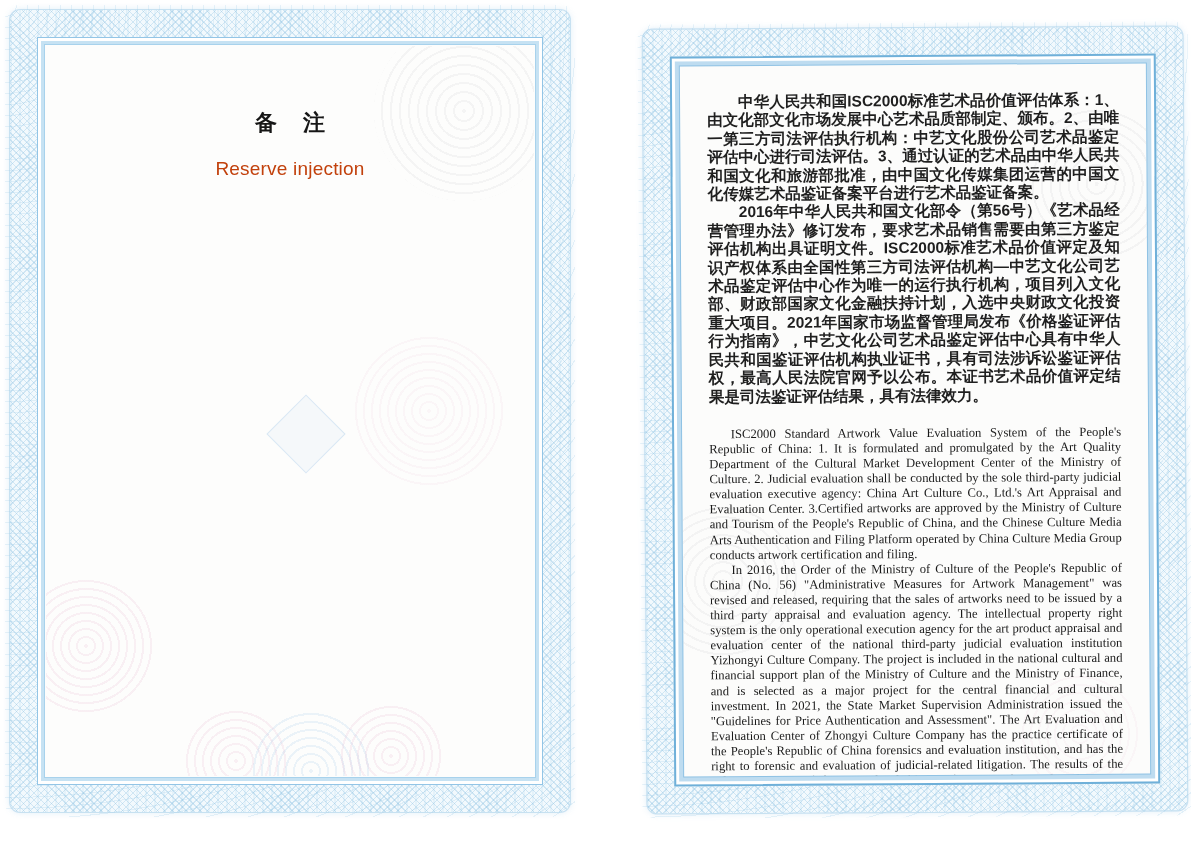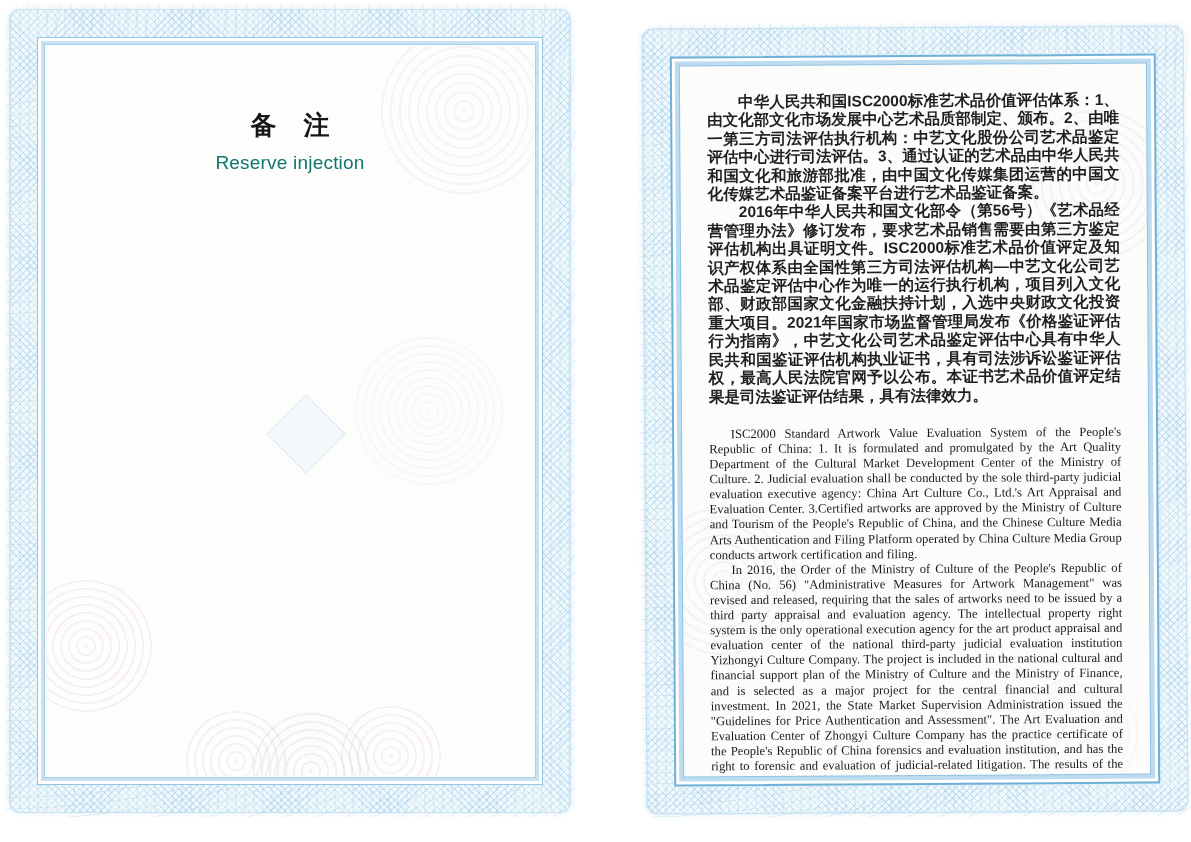--- a/index.html
+++ b/index.html
@@ -65,27 +65,27 @@
     position: absolute; width: 56px; height: 56px; transform: rotate(45deg);
     border: 1px solid rgba(150,192,230,.30);
     background: rgba(173,210,238,.10);
     pointer-events: none;
   }
 
   
   .title-block { margin-top: 62px; text-align: center; }
   .title-cn {
     font-family: "Liberation Sans", sans-serif;
-    font-weight: 700; font-size: 26px; letter-spacing: 10px;
+    font-weight: 700; font-size: 22px; letter-spacing: 10px;
     color: #161616; text-indent: 10px;
   }
   .title-en {
-    margin-top: 9px;
+    margin-top: 20px;
     font-family: "Liberation Sans", sans-serif;
-    font-size: 19px; color: #0f766e; letter-spacing: 0.2px;
+    font-size: 19px; color: #c2410c; letter-spacing: 0.2px;
   }
 
   
   .text-area { position: absolute; left: 27px; right: 27px; top: 27px; }
   .cn-text p {
     font-family: "Liberation Sans", sans-serif;
     font-weight: 700;
     font-size: 15.5px; line-height: 18.4px;
     color: #1f1f1f;
     text-align: justify;

